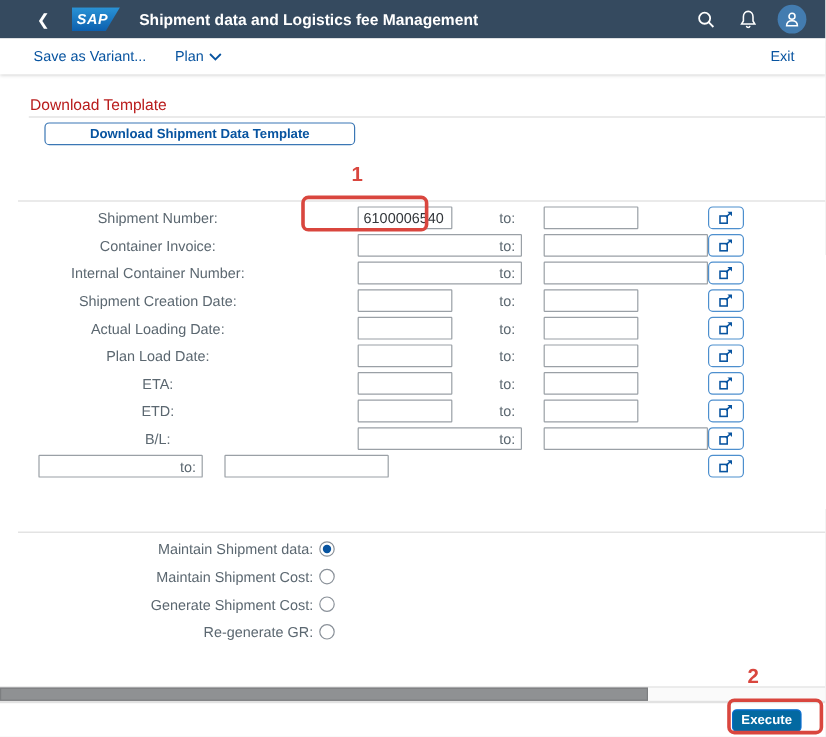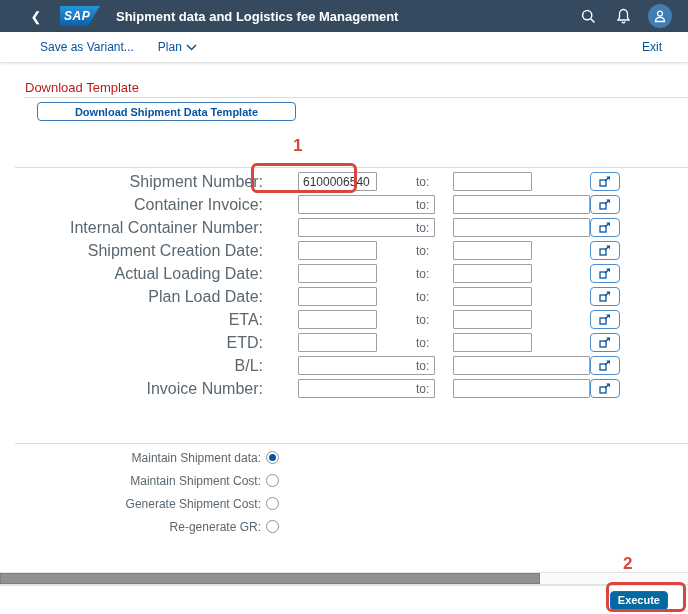--- a/index.html
+++ b/index.html
@@ -31,42 +31,42 @@
     display:flex; align-items:center; justify-content:center; border:none; cursor:pointer;
   }
 
   
   .variant-bar {
     position:absolute; top:32px; left:0; width:688px; height:30px; background:#fff;
     display:flex; align-items:center; box-shadow:0 1px 3px rgba(0,0,0,0.18);
     font-size:12px; z-index:3;
   }
   .link-btn { background:none; border:none; color:#0854a0; font-size:12px; cursor:pointer; font-family:"Liberation Sans",sans-serif; }
-  .save-variant { margin-left:40px; }
+  .save-variant { margin-left:28px; }
   .more-btn { margin-left:24px; display:flex; align-items:center; gap:4px; }
   .exit-btn { margin-left:auto; margin-right:26px; }
 
   
   .section-title { position:absolute; top:80px; left:25px; font-size:13px; color:#b91c1c; }
   .sep { position:absolute; left:15px; right:0; height:1px; background:#dcdcdc; }
   .sep-1 { top:97px; left:24px; }
   .sep-2 { top:167px; }
   .sep-3 { top:443px; }
 
   .template-buttons { position:absolute; top:102px; left:37px; display:flex; gap:22px; }
   .tmpl-btn {
     width:259px; height:19px; background:#fff; border:1px solid #3b77b5; border-radius:4px;
     color:#0854a0; font-size:11px; font-weight:bold; cursor:pointer; font-family:"Liberation Sans",sans-serif;
     display:flex; align-items:center; justify-content:center;
   }
 
   
   .sel-form { position:absolute; top:172px; left:0; width:620px; }
   .form-row { display:flex; align-items:center; height:19px; margin-bottom:4px; }
-  .f-label { width:266px; text-align:right; font-size:16px; color:#5b6770; padding-right:3px; }
+  .f-label { width:266px; text-align:center; font-size:12px; color:#5b6770; padding-right:3px; }
   .from-cell { width:150px;padding-left:32px; }
   .f-input {
     height:19px; border:1px solid #9aa0a6; border-radius:1px; background:#fff;
     font-size:12px; color:#32363a; padding:0 4px; font-family:"Liberation Sans",sans-serif;
   }
   .f-input.narrow { width:79px; }
   .f-input.wide { width:137px; }
   .to-label { width:37px; font-size:12px; color:#5b6770; }
   .to-cell { width:137px; }
   .msel-btn {
@@ -280,21 +280,20 @@
       <button class="msel-btn">
         <svg width="14" height="13" viewBox="0 0 14 13">
             <rect x="2" y="5" width="6" height="6" fill="none" stroke="#0854a0" stroke-width="1.3"></rect>
             <line x1="7" y1="6" x2="11" y2="2.2" stroke="#0854a0" stroke-width="1.3"></line>
             <path d="M8.2 1.5 L12 1.5 L12 5.2 Z" fill="#0854a0"></path>
           </svg>
       </button>
     </div>
 
     <div class="form-row">
-      <label class="f-label">Invoice Number:</label>
       <span class="from-cell"><input class="f-input from wide" type="text" style=""></span>
       <span class="to-label">to:</span>
       <span class="to-cell"><input class="f-input to wide" type="text" style=""></span>
       <button class="msel-btn">
         <svg width="14" height="13" viewBox="0 0 14 13">
             <rect x="2" y="5" width="6" height="6" fill="none" stroke="#0854a0" stroke-width="1.3"></rect>
             <line x1="7" y1="6" x2="11" y2="2.2" stroke="#0854a0" stroke-width="1.3"></line>
             <path d="M8.2 1.5 L12 1.5 L12 5.2 Z" fill="#0854a0"></path>
           </svg>
       </button>

